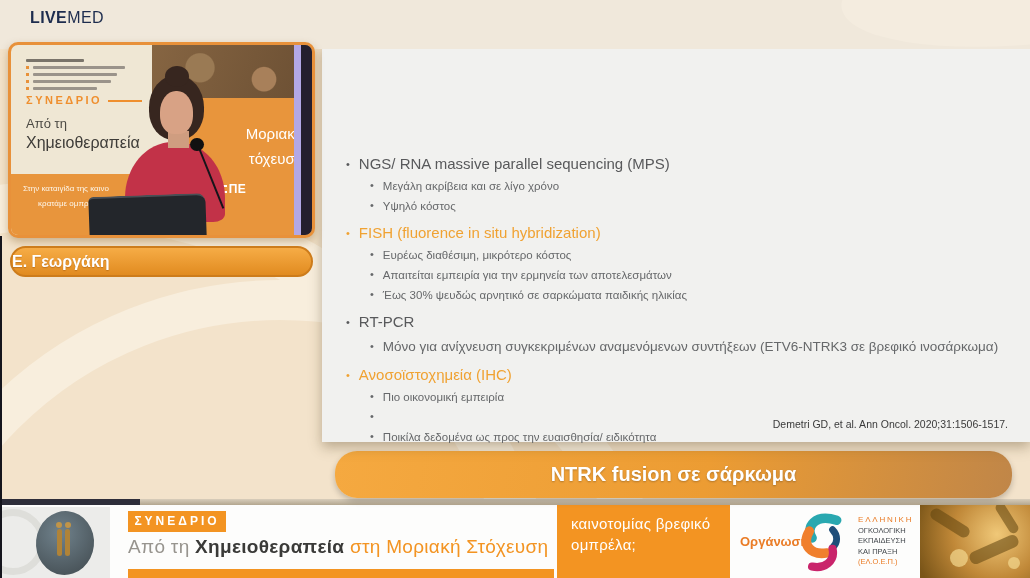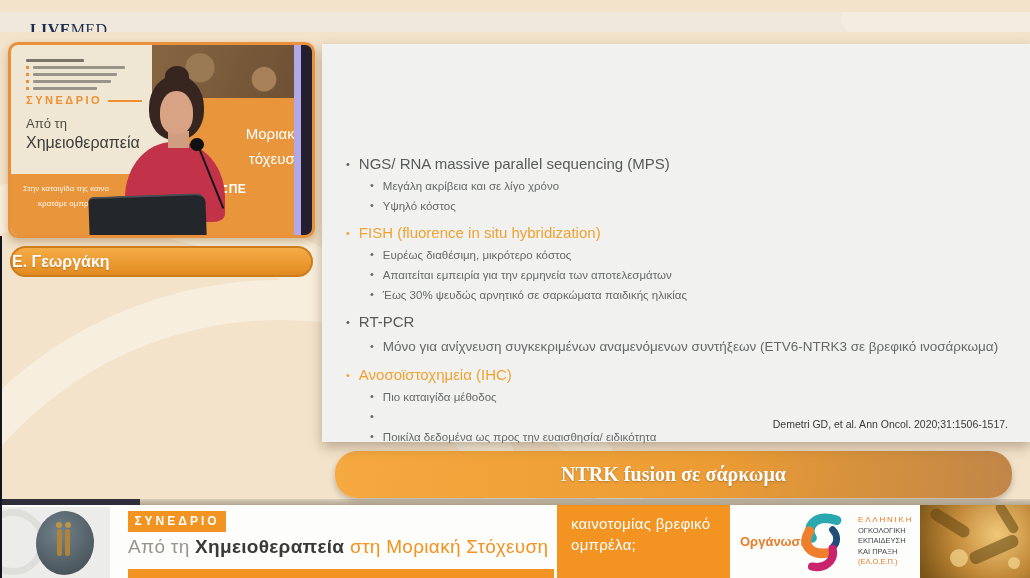--- a/index.html
+++ b/index.html
@@ -1,21 +1,21 @@
 <!DOCTYPE html>
 <html style="--pageBg: #f3e3cb; --pageBgLight: #f8eedd; --topbarBg: #f0e8db; --navy: #1d2c4e; --orange: #f0a232; --slideBg: #f1f1ef; --titleDark: #42464b; --textDark: #58595b; --textSub: #66686a; --footerOrange: #f39422; --orgOrange: #ea7c26; --orgDark: #41464b;"><head>
 <meta charset="utf-8">
 <style>
   html,body{margin:0;padding:0;background:#888;}
   #app{position:relative;width:1030px;height:578px;overflow:hidden;
        font-family:"Liberation Sans",sans-serif;background:var(--pageBg);}
   *{box-sizing:border-box;}
 
   
-  .topbar{position:absolute;left:0;top:12px;width:1030px;height:20px;background:var(--topbarBg);overflow:hidden;z-index:5;font-family:Liberation Serif, serif;}
+  .topbar{position:absolute;left:0;top:0;width:1030px;height:49px;background:var(--topbarBg);overflow:hidden;z-index:5;}
   .topbar .curve{position:absolute;left:840px;top:-78px;width:420px;height:120px;border-radius:50%;
                  background:#f4ecdf;transform:rotate(-7deg);}
   .brand{position:absolute;left:30px;top:9px;font-size:16px;color:var(--navy);letter-spacing:.4px;}
   .brand b{font-weight:800;}
 
   
   .ring{position:absolute;border-radius:50%;border:48px solid var(--pageBgLight);background:transparent;z-index:0;}
   .ring.r1{width:1000px;height:1000px;left:-430px;top:180px;}
   .ring.r2{width:820px;height:820px;left:-130px;top:280px;border-width:40px;}
   .edge-strip{position:absolute;left:0;top:236px;width:2px;height:342px;background:#15151d;z-index:9;}
@@ -77,21 +77,21 @@
   .l1{font-size:15px;color:var(--textDark);margin:12px 0 3px;padding-left:6px;}
   .l2{font-size:11.5px;color:var(--textSub);margin:8px 0;padding-left:30px;}
   .l2big{font-size:13.5px;color:var(--textSub);margin:9px 0;padding-left:30px;}
   .c-orange{color:var(--orange);}
   .citation{position:absolute;right:22px;bottom:12px;font-size:10.5px;color:#3a3a3a;}
 
   
   .banner{position:absolute;left:335px;top:451px;width:677px;height:47px;border-radius:22px;
           background:linear-gradient(100deg,#f5a940 0%,#ec9c33 55%,#c08648 100%);
           box-shadow:0 3px 6px rgba(0,0,0,.22);color:#fff;font-size:20px;font-weight:bold;
-          text-align:center;line-height:47px;text-shadow:0 1px 2px rgba(0,0,0,.25);z-index:3;font-family:Liberation Serif, serif;}
+          text-align:center;line-height:47px;text-shadow:0 1px 2px rgba(0,0,0,.25);z-index:3;}
 
   
   .divider{position:absolute;left:0;top:499px;width:1030px;height:6px;
            background:linear-gradient(180deg,#d8cdbb,#b3a68f);z-index:2;}
   .divider .darkseg{position:absolute;left:0;top:0;width:140px;height:6px;background:#2e2e3a;}
   .footer{position:absolute;left:0;top:505px;width:1030px;height:73px;background:#fdfdfc;z-index:2;}
   .sculpture{position:absolute;left:2px;top:2px;width:108px;height:71px;background:#ececea;overflow:hidden;}
   .sc-ring{position:absolute;left:-22px;top:2px;width:66px;height:66px;border-radius:50%;border:7px solid #dededa;}
   .sc-stone{position:absolute;left:34px;top:4px;width:58px;height:64px;border-radius:50%;
             background:radial-gradient(circle at 40% 35%,#70828c,#4b565c 75%);transform:rotate(6deg);}
@@ -224,21 +224,21 @@
       <div class="li l2big">
           <span class="dot">•</span>
           <span>Μόνο για ανίχνευση συγκεκριμένων αναμενόμενων συντήξεων (ETV6-NTRK3 σε βρεφικό ινοσάρκωμα)</span>
         </div>
       <div class="li l1 c-orange">
           <span class="dot">•</span>
           <span>Ανοσοϊστοχημεία (IHC)</span>
         </div>
       <div class="li l2">
           <span class="dot">•</span>
-          <span>Πιο καταιγίδα μέθοδος</span>
+          <span>Πιο οικονομική εμπειρία</span>
         </div>
       <div class="li l2">
           <span class="dot">•</span>
         </div>
       <div class="li l2">
           <span class="dot">•</span>
           <span>Ποικίλα δεδομένα ως προς την ευαισθησία/ ειδικότητα</span>
         </div>
     </div>
 

